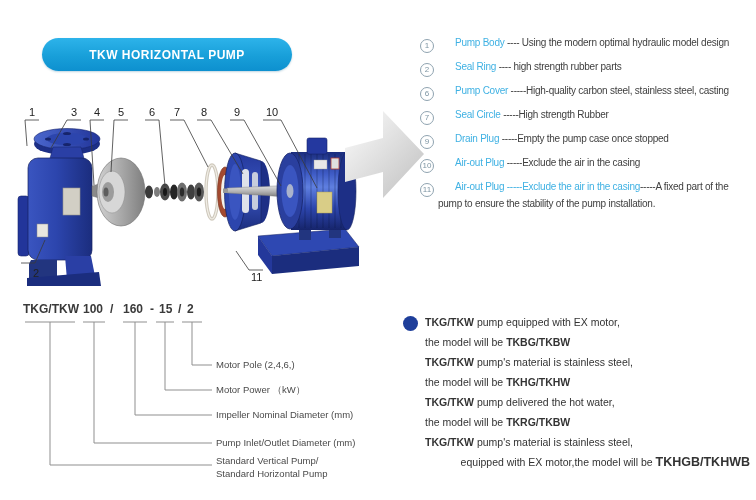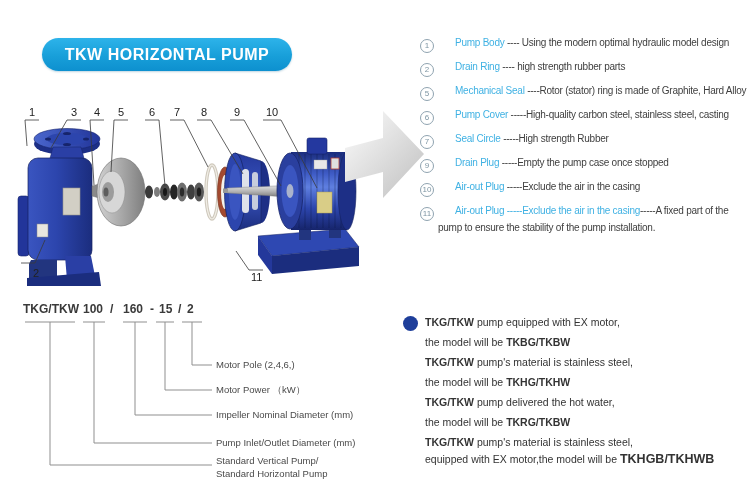--- a/index.html
+++ b/index.html
@@ -4,21 +4,21 @@
 <style>
   html,body{margin:0;padding:0;background:#fff;}
   .canvas{position:relative;width:756px;height:500px;background:#ffffff;overflow:hidden;
           font-family:"Liberation Sans",sans-serif;color:#3c3c3c;}
 
   
   .banner{position:absolute;left:42px;top:38px;width:250px;height:33px;border-radius:17px;
           background:linear-gradient(180deg,#2db3ea 0%,#189fd9 55%,#0d90cf 100%);
           display:flex;align-items:center;justify-content:center;
           box-shadow:0 1px 2px rgba(0,90,140,.25);}
-  .banner span{color:#fff;font-weight:bold;font-size:16px;letter-spacing:.5px;}
+  .banner span{color:#fff;font-weight:bold;font-size:12px;letter-spacing:.5px;}
 
   
   .diagram-svg{position:absolute;left:15px;top:100px;}
   .arrow-svg{position:absolute;left:345px;top:94px;}
 
   
   .parts-list{position:absolute;left:420px;top:36px;width:334px;}
   .part-item{font-size:10px;line-height:13px;letter-spacing:-0.25px;margin-bottom:7px;
              padding-left:18px;text-indent:-18px;white-space:nowrap;color:#3f3f3f;}
   .part-item.wrap{white-space:normal;}
@@ -31,21 +31,21 @@
   .model-svg{position:absolute;left:20px;top:293px;}
   .model-svg text{font-family:"Liberation Sans",sans-serif;}
   .code{font-size:12px;font-weight:bold;fill:#3a3a3a;}
   .mlabel{font-size:9.5px;fill:#4a4a4a;}
   .mline{stroke:#8f8f8f;stroke-width:1;fill:none;}
 
   
   .notes{position:absolute;left:425px;top:312px;width:325px;font-size:10.5px;color:#333;}
   .note-bullet{position:absolute;left:-22px;top:4px;width:15px;height:15px;border-radius:50%;}
   .note-line{line-height:20px;white-space:nowrap;}
-  .note-line.tight{line-height:15px;}
+  .note-line.tight{line-height:20px;text-align:right;}
   .ncode{font-weight:bold;}
   .ncode.big{font-size:12.5px;}
   .nprefix{font-weight:bold;}
 
   
   .callout{font-size:11px;fill:#222;font-family:"Liberation Sans",sans-serif;}
   .leader{fill:none;stroke:#3a3a3a;stroke-width:0.8;}
 </style>
 </head>
 <body>
@@ -209,22 +209,21 @@
       <linearGradient id="arrG" x1="0" y1="0" x2="1" y2="1">
         <stop offset="0" stop-color="#fdfdfd"></stop>
           <stop offset="1" stop-color="#bfbfbf"></stop>
       </linearGradient>
     </defs>
     <polygon points="0,54 38,44 38,17 79,60 38,104 38,78 0,88" fill="url(#arrG)"></polygon>
   </svg>
 
   <div class="parts-list">
     <div class="part-item"><span class="pnum">1</span><span class="pname">Pump Body</span><span> ---- Using the modern optimal hydraulic model design</span></div>
-    <div class="part-item"><span class="pnum">2</span><span class="pname">Drain Ring</span><span> ---- high strength rubber parts</span></div>
-    <div class="part-item"><span class="pnum">5</span><span class="pname">Mechanical Seal</span><span> ----Rotor (stator) ring is made of Graphite, Hard Alloy</span></div>
+    <div class="part-item"><span class="pnum">2</span><span class="pname">Seal Ring</span><span> ---- high strength rubber parts</span></div>
     <div class="part-item"><span class="pnum">6</span><span class="pname">Pump Cover</span><span> -----High-quality carbon steel, stainless steel, casting</span></div>
     <div class="part-item"><span class="pnum">7</span><span class="pname">Seal Circle</span><span> -----High strength Rubber</span></div>
     <div class="part-item"><span class="pnum">9</span><span class="pname">Drain Plug</span><span> -----Empty the pump case once stopped</span></div>
     <div class="part-item"><span class="pnum">10</span><span class="pname">Air-out Plug</span><span> -----Exclude the air in the casing</span></div>
     <div class="part-item wrap"><span class="pnum">11</span><span class="pname">Air-out Plug -----Exclude the air in the casing</span><span>-----A fixed part of the pump to ensure the stability of the pump installation.</span></div>
   </div>
 
   <svg class="model-svg" width="335" height="200" viewBox="0 0 335 200">
     <g>
       <text class="code" x="3" y="20">TKG/TKW</text>

